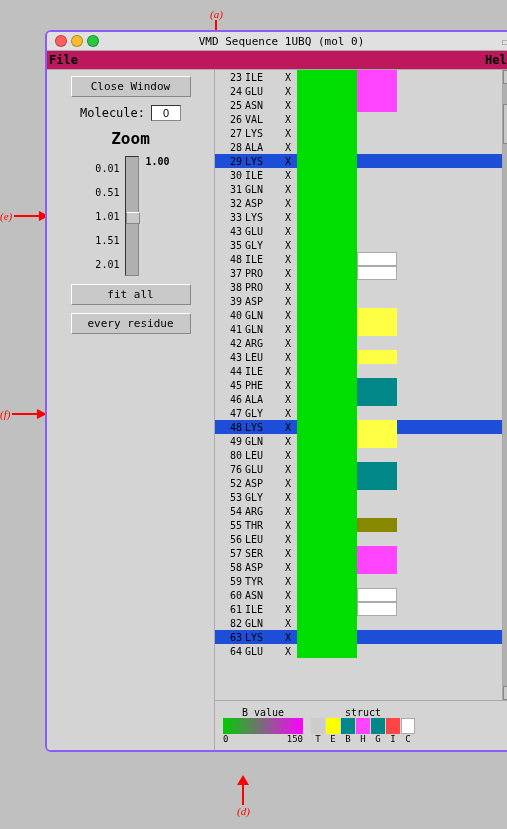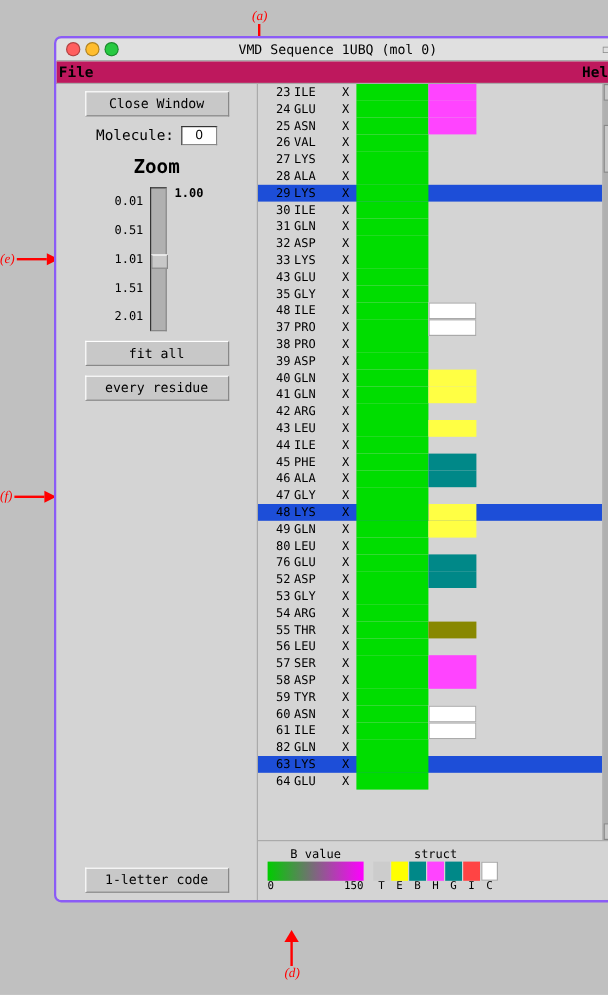--- a/index.html
+++ b/index.html
@@ -465,21 +465,20 @@
             </div>
           </div>
           <div class="zoom-current">1.00</div>
         </div>
 
         <button class="btn">fit all</button>
         <button class="btn">every residue</button>
 
         <div style="flex:1;"></div>
 
-        <button class="btn">1-letter code</button>
       </div>
 
       <div class="seq-panel">
         <div class="seq-scroll-area">
           <div class="seq-list" id="seq-list">
 
           <div class="seq-row">
       <span class="seq-num">23</span>
       <span class="seq-name">ILE </span>
       <span class="seq-chain">X</span>

